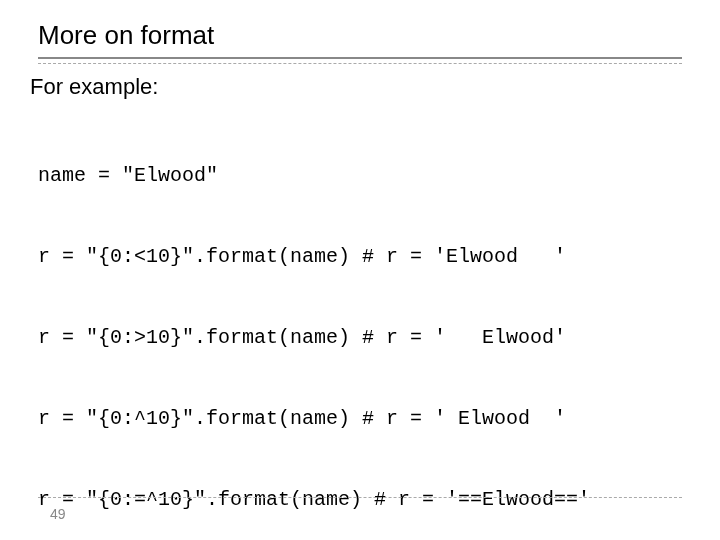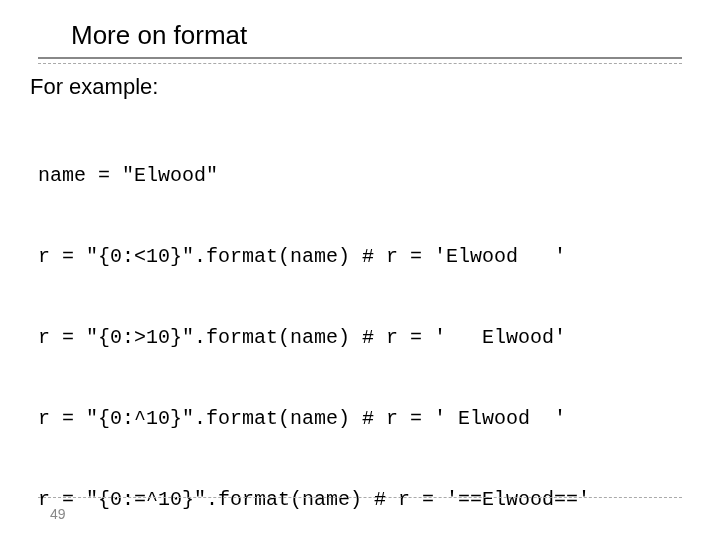--- a/index.html
+++ b/index.html
@@ -1,18 +1,18 @@
 <!DOCTYPE html>
 <html><head>
 <meta charset="utf-8">
 <style>
   * { margin: 0; padding: 0; box-sizing: border-box; }
   html, body { width: 720px; height: 540px; background: #fff; font-family: Arial, Helvetica, sans-serif; color: #000; }
   .slide { position: relative; width: 720px; height: 540px; }
-  .title { font-size: 26px; font-weight: 400; padding: 20px 0 6px 38px; margin-left: 33px; }
+  .title { font-size: 26px; font-weight: 400; padding: 20px 0 6px 38px; }
   .hr-solid { border: none; border-top: 2px solid #888; margin: 0 38px 0 38px; }
   .hr-dashed-top { border: none; border-top: 1px dashed #aaa; margin: 4px 38px 0 38px; }
   .hr-dashed-bottom { border: none; border-top: 1px dashed #aaa; position: absolute; left: 38px; right: 38px; bottom: 42px; }
   .subtitle { font-size: 22px; padding: 10px 12px 8px 30px; }
   .code { font-family: "Courier New", Courier, monospace; font-size: 20px; line-height: 1.35; padding-left: 38px; white-space: pre; }
   .pagenum { position: absolute; left: 50px; bottom: 18px; font-size: 14px; color: #888; }
 </style>
 </head>
 <body>
 

